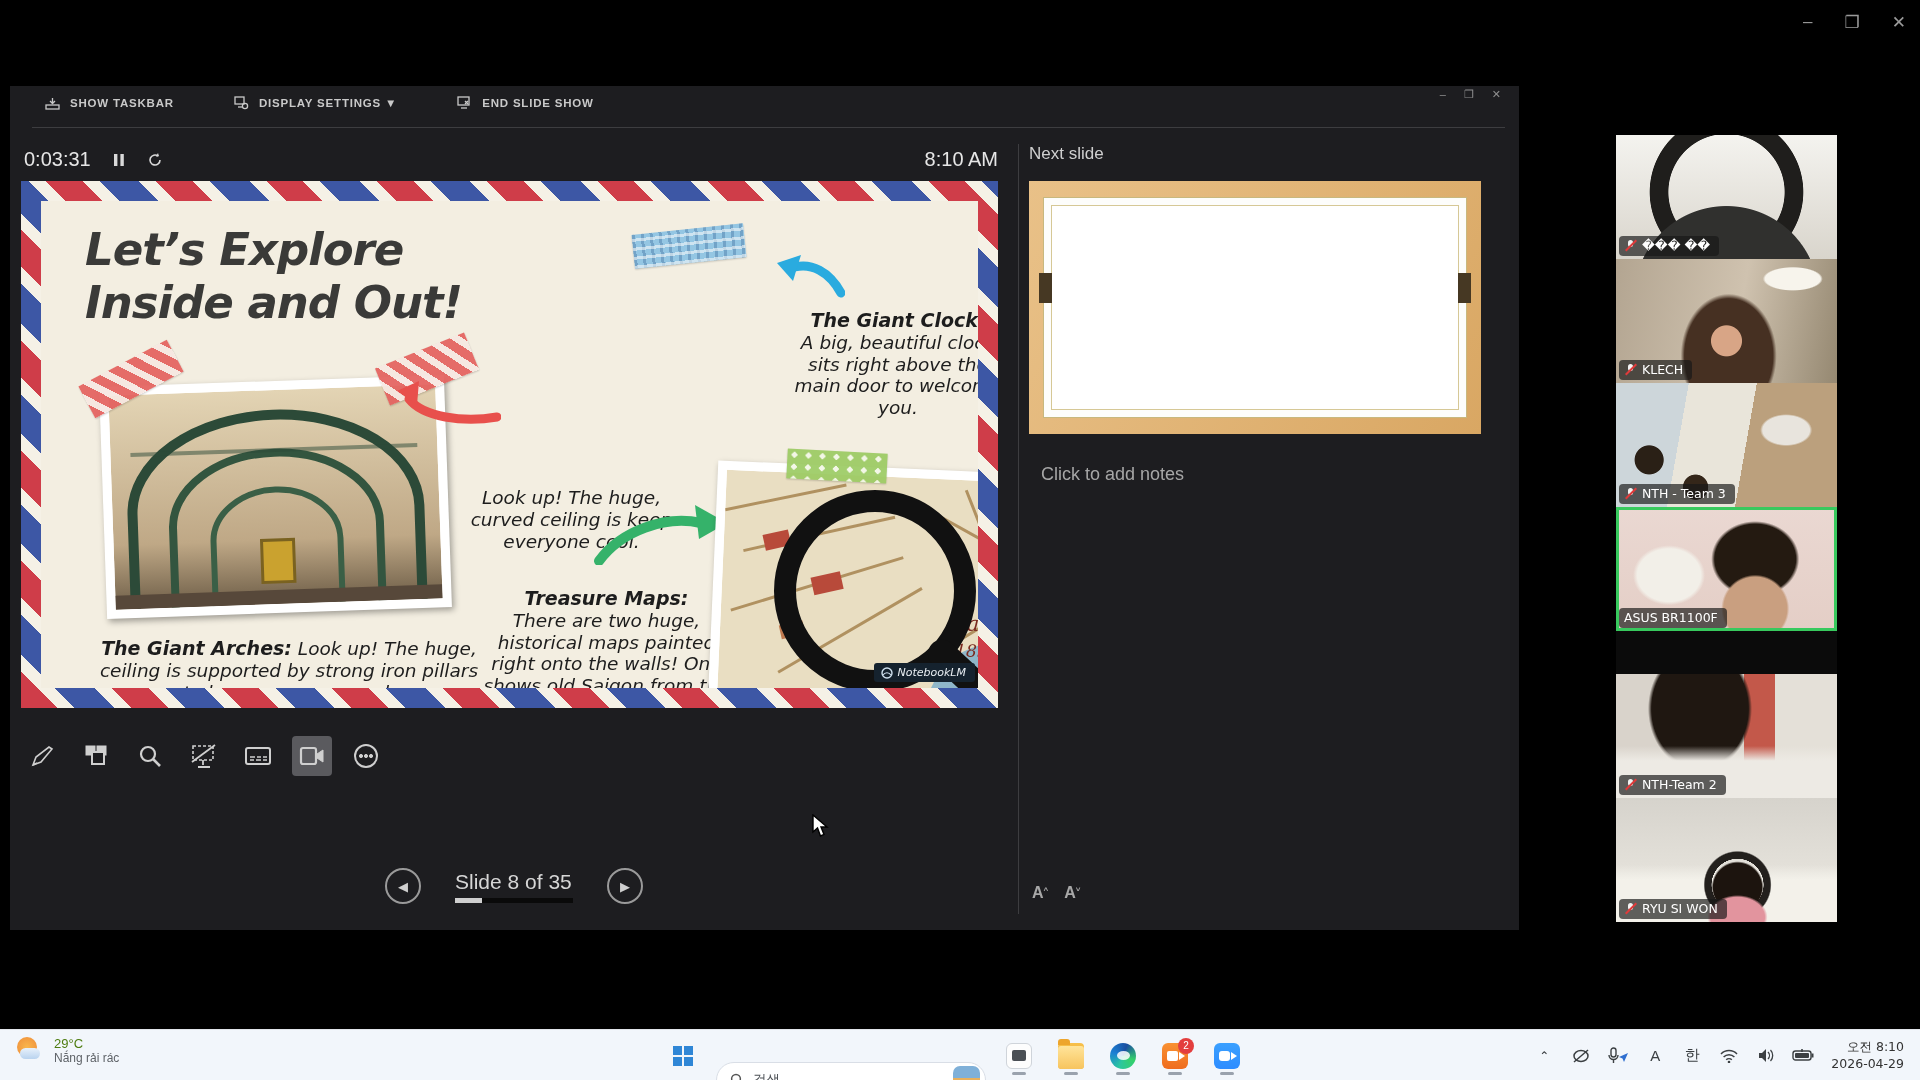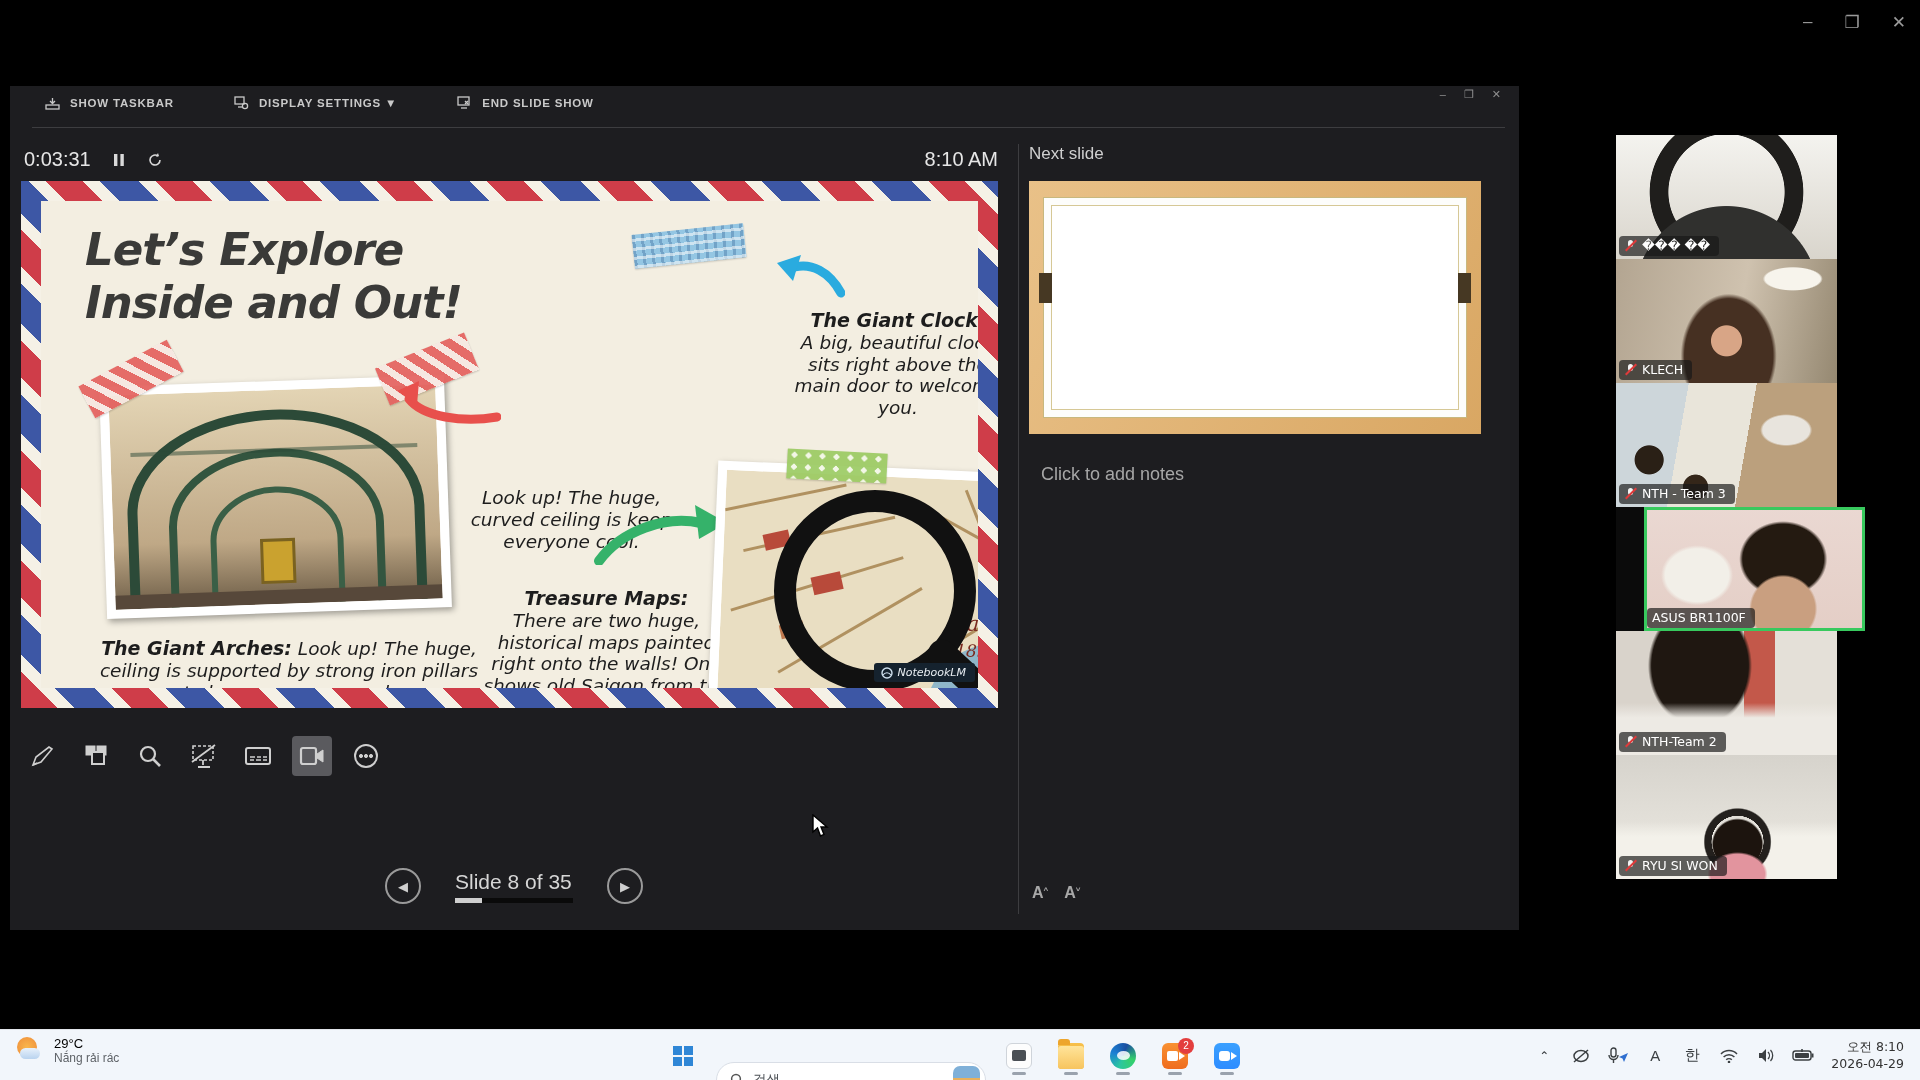--- a/index.html
+++ b/index.html
@@ -71,21 +71,21 @@
   .next-thumb .clip { position:absolute; top:92px; width:13px; height:30px; background:#463823; }
   .notes-placeholder { position:absolute; left:1031px; top:378px; color:#a6a6a6; font-size:18px; cursor:text; }
   .font-btns { position:absolute; left:1022px; top:798px; display:flex; gap:16px; color:#a8a8a8;
                font-size:16px; font-weight:bold; }
   .font-btns .fb { cursor:pointer; }
   .font-btns sup { font-size:8px; }
 
   
   #zoom-strip { left:1616px; top:135px; width:221px; height:744px; background:#0b0b0b; }
   .vtile { position:relative; width:221px; height:124px; overflow:hidden; cursor:pointer; }
-  .vtile.active { outline:3px solid #38c95e; outline-offset:-3px;margin-left:28px; }
+  .vtile.active { outline:3px solid #38c95e; outline-offset:-3px; }
   .vbadge { position:absolute; left:3px; bottom:3px; background:rgba(24,24,24,.68); border-radius:4px;
             color:#fff; font-size:12.5px; padding:2px 9px 3px 5px; display:flex; gap:5px; align-items:center;
             font-family:"DejaVu Sans", sans-serif; }
   .mic-muted { width:13px; height:13px; position:relative; display:inline-block; }
   .mic-muted::before { content:""; position:absolute; left:4px; top:1px; width:5px; height:7px;
                        background:#f2f2f2; border-radius:3px; }
   .mic-muted::after { content:""; position:absolute; left:6px; top:-1px; width:2px; height:15px;
                       background:#e03a3a; transform:rotate(45deg); }
   .t1 { background:
         radial-gradient(circle 95px at 50% 132%, #30302e 97%, transparent 98%),
@@ -102,37 +102,37 @@
         radial-gradient(ellipse 26px 16px at 77% 38%, #e8e4dd 90%, transparent),
         linear-gradient(100deg,#cdd6da 0 30%,#e9e5da 30% 58%,#bba07d 58% 100%); }
   .t4 { background:
         radial-gradient(ellipse 36px 30px at 24% 55%, #f2efe8 88%, transparent),
         radial-gradient(circle 34px at 63% 82%, #c99f80 93%, transparent),
         radial-gradient(ellipse 44px 38px at 63% 42%, #241a11 92%, transparent),
         linear-gradient(#ead8d2,#e4cec6); }
   .t5 { background:
         linear-gradient(0deg, #edeae4 0 30%, transparent 42%),
         radial-gradient(ellipse 52px 62px at 38% 28%, #1f1711 93%, transparent),
-        linear-gradient(90deg,#d9d3cb 0 58%, #c3584a 58% 72%, #e4e0d8 72% 100%); }
+        linear-gradient(90deg,#d9d3cb 0 58%, #c3584a 58% 72%, #e4e0d8 72% 100%); margin-top: 43px; }
   .t6 { background:
         radial-gradient(ellipse 30px 22px at 55% 96%, #e2949e 90%, transparent),
         radial-gradient(circle 26px at 55% 72%, #1c140e 93%, transparent),
         radial-gradient(circle 34px at 55% 70%, transparent 76%, #23201d 77%, #23201d 96%, transparent),
         linear-gradient(0deg, #f3f1ea 0 34%, transparent 46%),
         linear-gradient(#d6d3cc,#eeebe4); }
 
   
   #taskbar { left:0; bottom:0; width:1920px; height:51px; background:#f2f6fb; border-top:1px solid #e1e5ea; }
   .weather { position:absolute; left:14px; top:5px; display:flex; gap:10px; align-items:center; cursor:pointer; }
   .weather-icon { width:30px; height:30px; position:relative; }
   .weather-icon .sun { position:absolute; left:3px; top:2px; width:20px; height:20px; border-radius:50%;
                        background:radial-gradient(#f9b64c,#ef8d3a); }
   .weather-icon .cloud { position:absolute; left:6px; top:13px; width:20px; height:11px; border-radius:8px;
                          background:linear-gradient(#e8f1fb,#b9d3ef); }
-  .weather-temp { font-size:13px; color:#000000; }
+  .weather-temp { font-size:13px; color:#4d7c0f; }
   .weather-cond { font-size:12px; color:#5f6368; }
   .tb-center { position:absolute; left:664px; top:0; height:51px; display:flex; gap:14px; align-items:center; }
   .tb-icon { width:38px; height:40px; border-radius:5px; display:flex; align-items:center;
              justify-content:center; cursor:pointer; position:relative; }
   .run-dash { position:absolute; bottom:1px; left:50%; transform:translateX(-50%);
               width:14px; height:3px; border-radius:2px; background:#9aa2ad; }
   .start-grid { width:20px; height:20px; display:grid; grid-template-columns:9px 9px; gap:2px; }
   .start-grid i { background:#2f86d6; display:block; height:9px; }
   .search-pill { width:270px; height:36px; background:#fff; border:1px solid #d9dee6; border-radius:18px;
                  display:flex; align-items:center; padding:0 5px 0 13px; gap:9px; cursor:text;margin-top:48px; }

